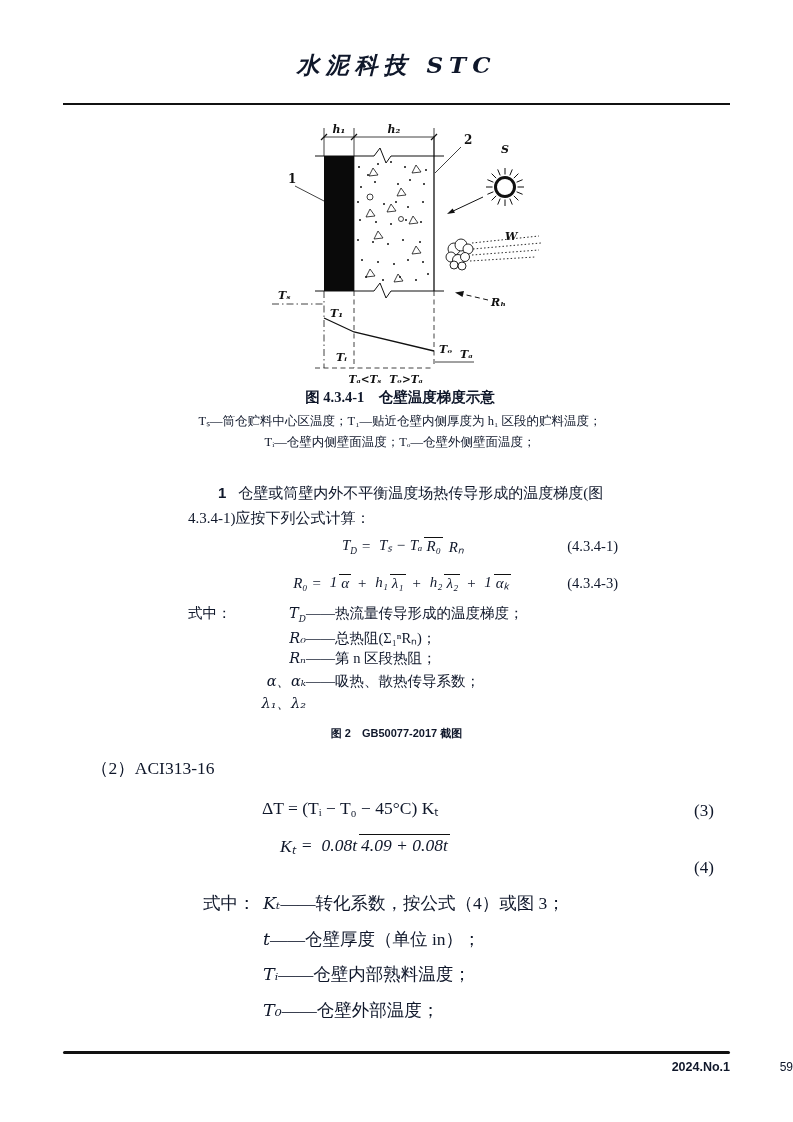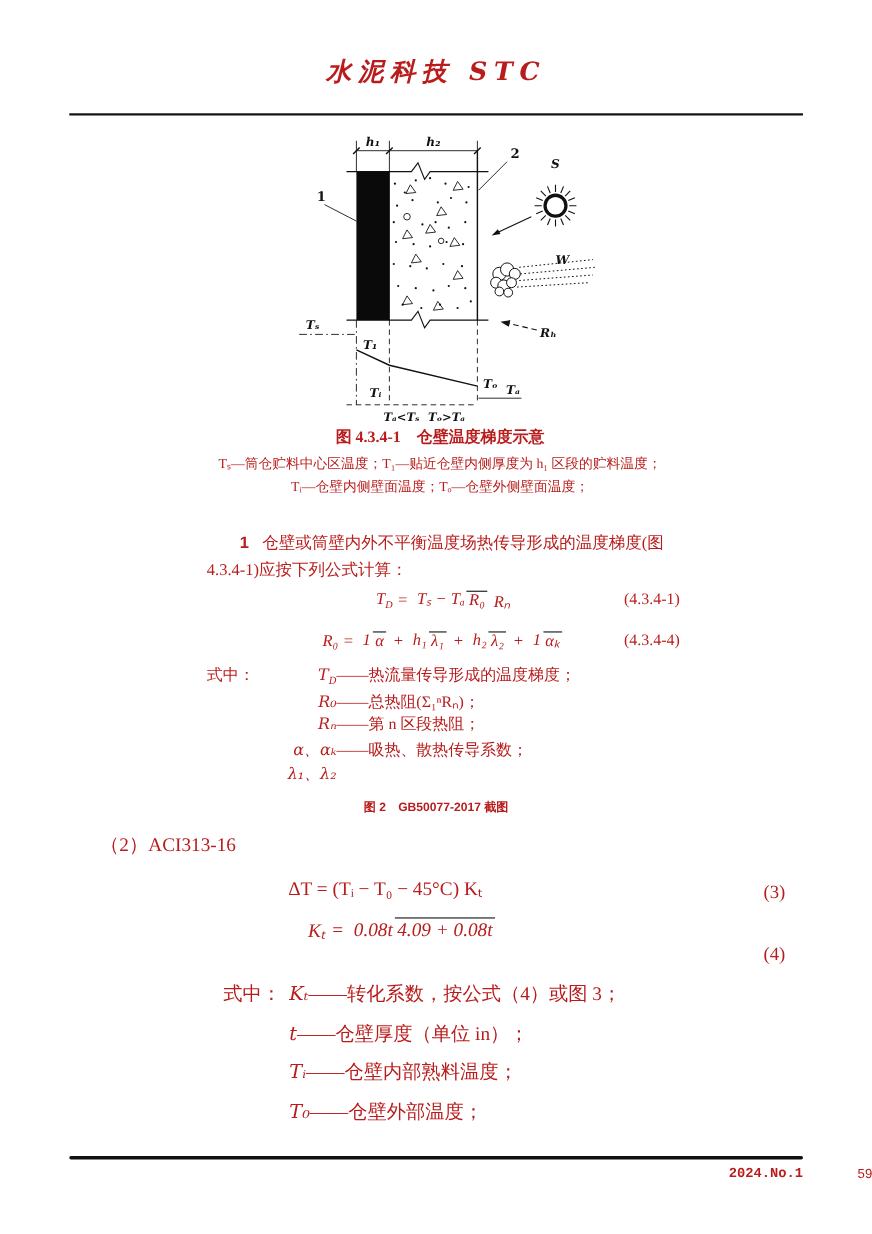--- a/index.html
+++ b/index.html
@@ -1,17 +1,17 @@
 <!DOCTYPE html>
 <html><head>
 <meta charset="utf-8">
 <style>
   html,body{margin:0;padding:0;background:#e8e8e8;}
   .page{position:relative;width:793px;height:1122px;background:#ffffff;margin:0 auto;
-        font-family:"Liberation Serif",serif;color:#b91c1c;overflow:hidden;}
+        font-family:"Liberation Serif",serif;color:#0f172a;overflow:hidden;}
   .abs{position:absolute;}
   .journal-title{top:50px;left:0;width:100%;text-align:center;font-size:23px;font-weight:bold;
                  font-style:italic;letter-spacing:6px;font-family:"DejaVu Serif",serif;}
   .header-rule{top:103px;left:63px;width:667px;height:2px;background:#111;}
   .fig-svg{left:258px;top:112px;width:300px;height:292px;}
   .fig-svg text{font-family:"DejaVu Serif",serif;font-style:italic;font-weight:bold;font-size:11px;fill:#111;}
   .fig-svg text.upright{font-style:normal;font-size:12px;}
   .fig-svg text.small{font-size:10.5px;}
   .fig-caption{top:388px;left:130px;width:540px;text-align:center;font-size:14.5px;font-weight:bold;}
   .fig-legend{left:130px;width:540px;text-align:center;font-size:12.5px;}
@@ -39,21 +39,21 @@
   .eq3-no{top:801px;}
   .eq4-row{top:833px;left:280px;font-size:17.5px;display:flex;align-items:center;gap:5px;font-style:italic;}
   .eq4-no{top:858px;}
   .aci-defs{top:891px;left:203px;width:520px;font-size:17.5px;}
   .adef-row{display:flex;align-items:baseline;height:35.6px;}
   .adef-prefix{width:60px;flex:none;}
   .adef-term{font-style:italic;font-family:"DejaVu Serif",serif;}
   .footer-rule{top:1051px;left:63px;width:667px;height:3px;background:#111;border-radius:2px;}
   .page-number{top:1060px;left:0;width:100%;text-align:right;font-size:12px;
                font-family:"Liberation Sans",sans-serif;}
-  .issue{top:1060px;right:63px;font-size:12.5px;font-weight:bold;font-family:Liberation Mono, monospace;}
+  .issue{top:1060px;right:63px;font-size:12.5px;font-weight:bold;font-family:Liberation Sans, sans-serif;}
 </style>
 </head>
 <body>
 
 <div class="page">
 
   <div class="abs journal-title">水泥科技 STC</div>
   <div class="abs header-rule"></div>
 
   <svg class="abs fig-svg" viewBox="0 0 300 292">
@@ -244,21 +244,21 @@
       <span class="frac">
           <span class="num">h₂</span>
           <span class="den">λ₂</span>
         </span>
       <span>+</span>
       <span class="frac">
           <span class="num">1</span>
           <span class="den">αₖ</span>
         </span>
     </span>
-    <span class="eq-no">(4.3.4-4)</span>
+    <span class="eq-no">(4.3.4-3)</span>
   </div>
 
   <div class="abs gb-defs">
     <div class="def-row">
       <span class="def-prefix">式中：</span>
       <span class="def-term"><span>T</span><sub>D</sub></span>
       <span class="def-desc">——热流量传导形成的温度梯度；</span>
     </div>
     <div class="def-row">
       <span class="def-prefix"></span>

